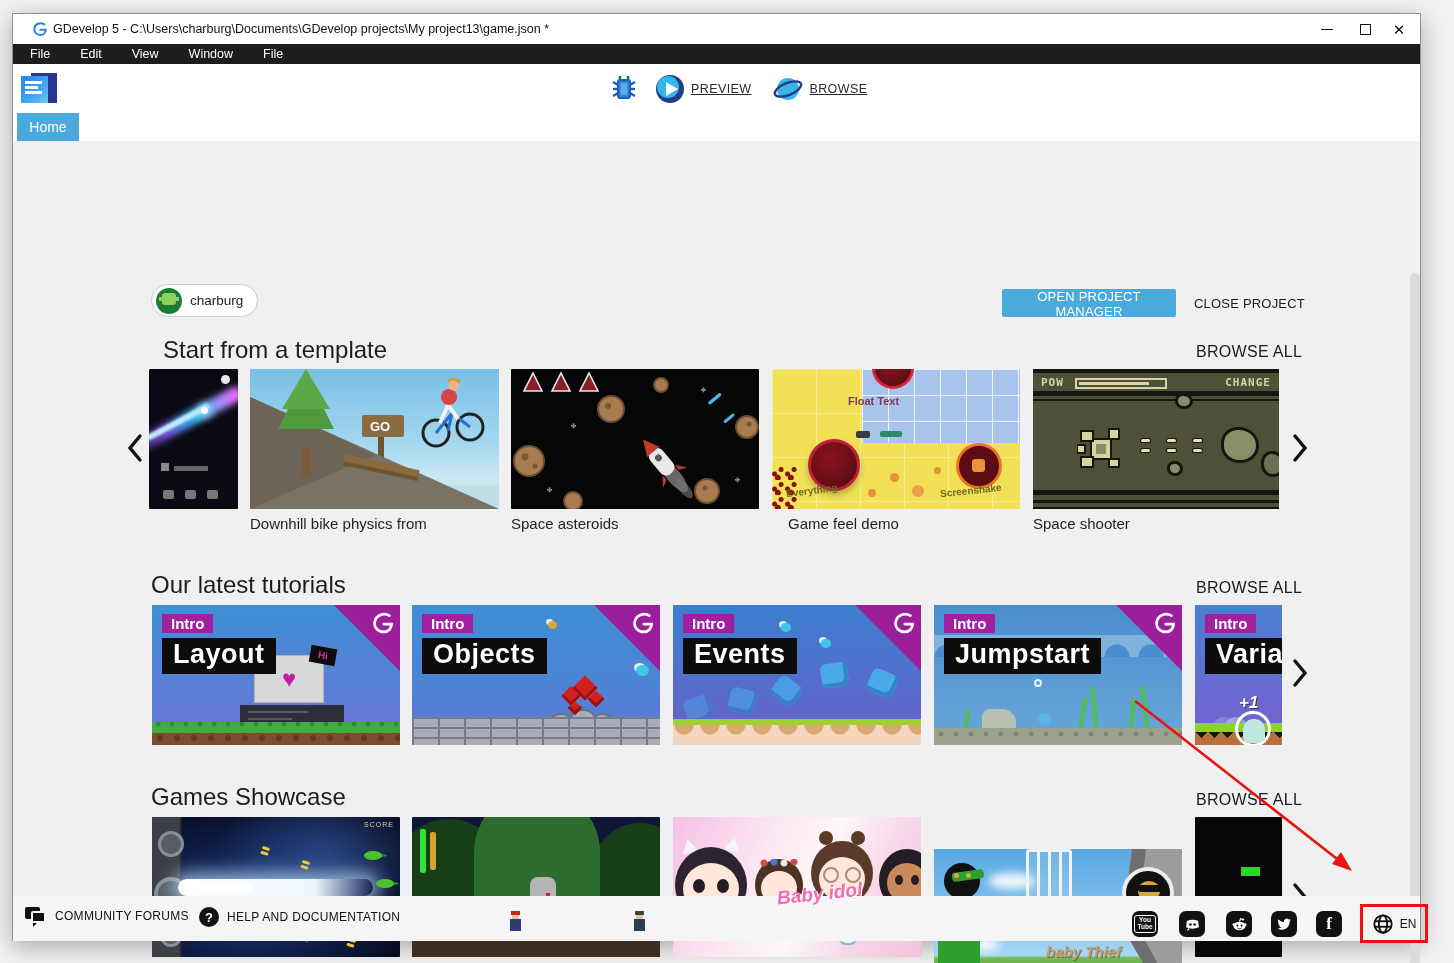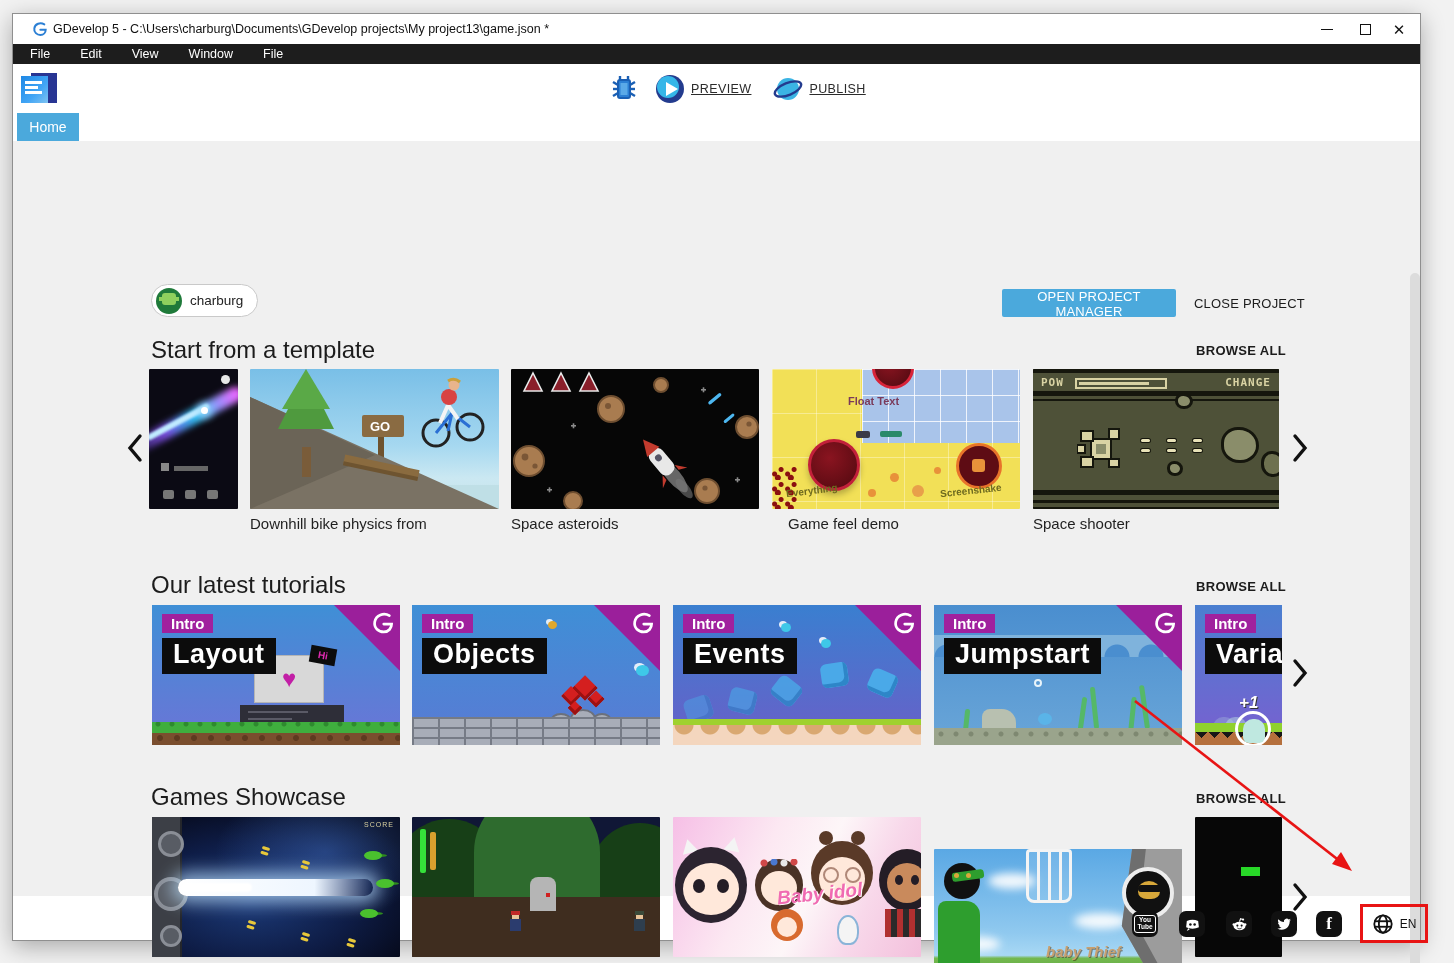--- a/index.html
+++ b/index.html
@@ -33,21 +33,21 @@
   
   #content{position:absolute;left:0;top:127px;width:100%;height:755px;background:#f0f0f0;}
   .chip{position:absolute;left:138px;top:143px;height:33px;background:#fff;border:1px solid #c9c9c9;border-radius:17px;display:flex;align-items:center;padding:0 14px 0 4px;gap:8px;cursor:pointer;}
   .chip .av{width:26px;height:26px;border-radius:50%;background:#1f7a3a;position:relative;overflow:hidden;}
   .chip .av::before{content:"";position:absolute;left:6px;top:5px;width:14px;height:12px;background:#8ed05e;border-radius:3px;}
   .chip .av::after{content:"";position:absolute;left:3px;top:9px;width:20px;height:4px;background:#8ed05e;}
   .chip .nm{font-size:13.5px;color:#222;}
   .btn-openpm{position:absolute;left:989px;top:148px;width:174px;height:28px;background:#4BA9DC;color:#fff;border:none;font-size:13px;letter-spacing:.2px;cursor:pointer;border-radius:2px;font-family:inherit;}
   .btn-closeproj{position:absolute;left:1171px;top:148px;height:28px;display:flex;align-items:center;padding:0 10px;font-size:13px;color:#1c1c1c;letter-spacing:.2px;cursor:pointer;}
   .h-section{position:absolute;font-size:24px;color:#1c1c1c;font-weight:400;}
-  .browse{position:absolute;font-size:13px;color:#1c1c1c;letter-spacing:.3px;cursor:pointer;font-weight:bold;}
+  .browse{position:absolute;font-size:16px;color:#1c1c1c;letter-spacing:.3px;cursor:pointer;}
   .thumb{position:absolute;width:248px;height:140px;overflow:hidden;cursor:pointer;border-radius:1px;}
   .tlabel{position:absolute;font-size:15px;color:#1f1f1f;cursor:pointer;}
   .chev{position:absolute;width:22px;height:30px;cursor:pointer;}
   .chev svg{width:100%;height:100%;}
   
   .t-fx{background:#0b0a14;}
   .t-fx .comet{position:absolute;left:-34px;top:46px;width:135px;height:15px;border-radius:8px;background:linear-gradient(90deg,rgba(40,40,90,0),#7a4de0 35%,#2fc1f2 60%,#e868ff 95%);transform:rotate(-28deg);filter:blur(3px);}
   .t-fx .comet2{position:absolute;left:-6px;top:50px;width:70px;height:6px;border-radius:3px;background:#bfeaff;transform:rotate(-28deg);filter:blur(1px);}
   .t-fx .head{position:absolute;left:52px;top:38px;width:7px;height:7px;border-radius:50%;background:#fff;box-shadow:0 0 8px 3px #9fe2ff;}
   .t-fx .info{position:absolute;right:8px;top:6px;width:9px;height:9px;border-radius:50%;background:#e8e8e8;}
@@ -224,38 +224,38 @@
       <svg class="icon-round" viewBox="0 0 30 30">
         <circle cx="15" cy="15" r="14" fill="#233b8e"></circle>
         <circle cx="13" cy="13" r="11" fill="#35b6e8"></circle>
         <polygon points="11,8 23,15 11,22" fill="#fff"></polygon>
       </svg>
       <span class="tb-label">PREVIEW</span>
       <svg class="icon-round" viewBox="0 0 30 30">
         <circle cx="15" cy="15" r="11" fill="#3bb4e4"></circle>
         <ellipse cx="15" cy="15" rx="14" ry="6" fill="none" stroke="#233b8e" stroke-width="2.4" transform="rotate(-22 15 15)"></ellipse>
       </svg>
-      <span class="tb-label">PUBLISH</span>
+      <span class="tb-label">BROWSE</span>
     </div>
   </div>
 
   <div id="tabstrip">
     <div id="tab-home">Home</div>
   </div>
 
   <div id="content">
 
     <div class="chip">
       <span class="av"></span>
       <span class="nm">charburg</span>
     </div>
     <button class="btn-openpm">OPEN PROJECT MANAGER</button>
     <div class="btn-closeproj">CLOSE PROJECT</div>
 
-    <div class="h-section" style="left:138px;top:195px;text-align:center;">Start from a template</div>
+    <div class="h-section" style="left:150px;top:195px;text-align:center;">Start from a template</div>
     <div class="browse" style="left:1183px;top:202px;">BROWSE ALL</div>
 
     <div class="chev" style="left:111px;top:292px;">
       <svg viewBox="0 0 22 30">
           <polyline points="16,3 6,15 16,27" fill="none" stroke="#111" stroke-width="3.4" stroke-linecap="round"></polyline>
         </svg>
     </div>
     <div class="chev" style="left:1276px;top:292px;">
       <svg viewBox="0 0 22 30">
           <polyline points="6,3 16,15 6,27" fill="none" stroke="#111" stroke-width="3.4" stroke-linecap="round"></polyline>
@@ -607,20 +607,34 @@
       <span class="bt-credit">by json ghasemi</span>
     </div>
 
     <div class="thumb s-brickdrop" style="left:1182px;top:676px;width:87px;">
       <div class="bd-brick"></div>
     </div>
 
     <div class="scrollthumb"></div>
   </div>
 
+  <div id="footer">
+    <div class="f-item" style="left:12px;top:11px;">
+      <span class="icon-chat">
+          <span class="b1"></span>
+          <span class="tail"></span>
+          <span class="b2"></span>
+        </span>
+      <span class="f-label">COMMUNITY FORUMS</span>
+    </div>
+    <div class="f-item" style="left:186px;top:11px;">
+      <span class="icon-help">?</span>
+      <span class="f-label">HELP AND DOCUMENTATION</span>
+    </div>
+  </div>
 
   <div class="si" style="left:1119px;">
       <span class="yt-t">You<br>Tube</span>
     </div>
   <div class="si" style="left:1166px;">
     <svg viewBox="0 0 24 24">
         <path d="M4 7c5-2.5 11-2.5 16 0l1 9c-5 2.5-13 2.5-18 0z" fill="#fff"></path>
         <circle cx="9" cy="12" r="1.8" fill="#111"></circle>
         <circle cx="15" cy="12" r="1.8" fill="#111"></circle>
         <path d="M6 17l-2 4 4-2" fill="#fff"></path>

